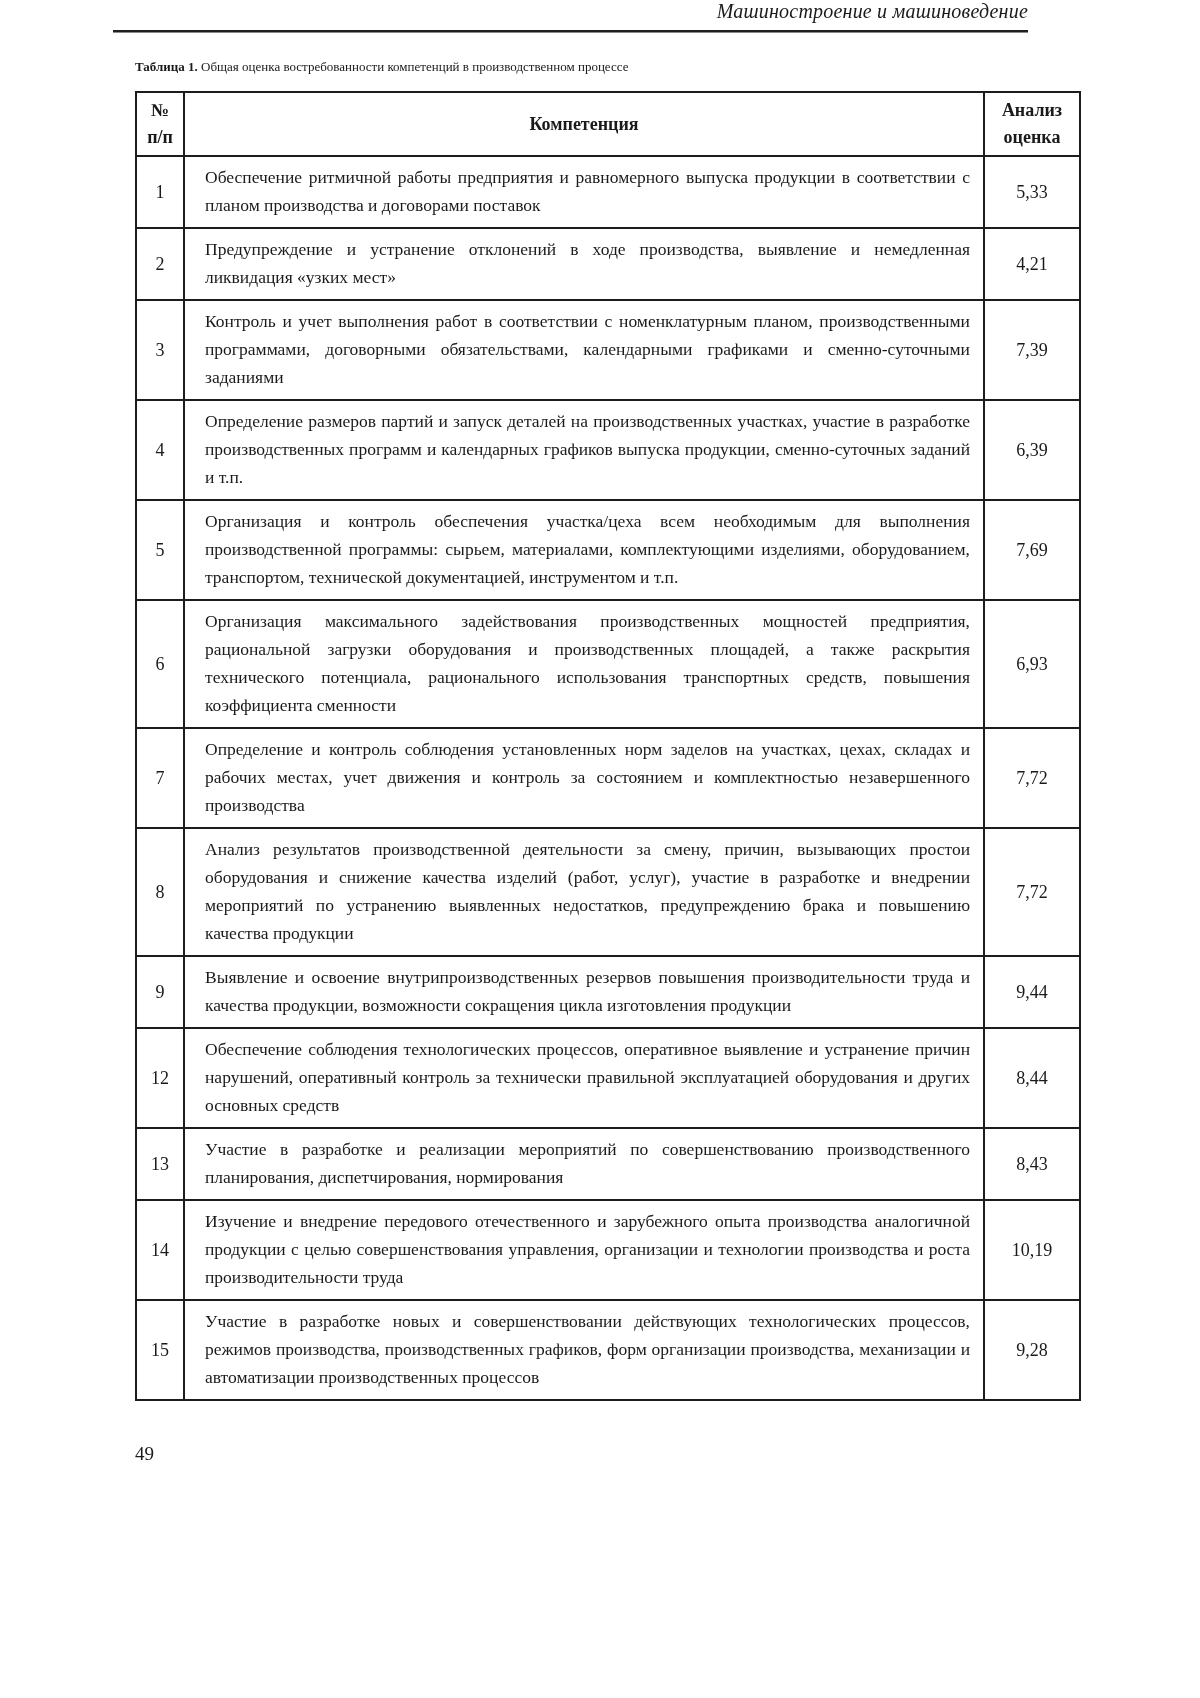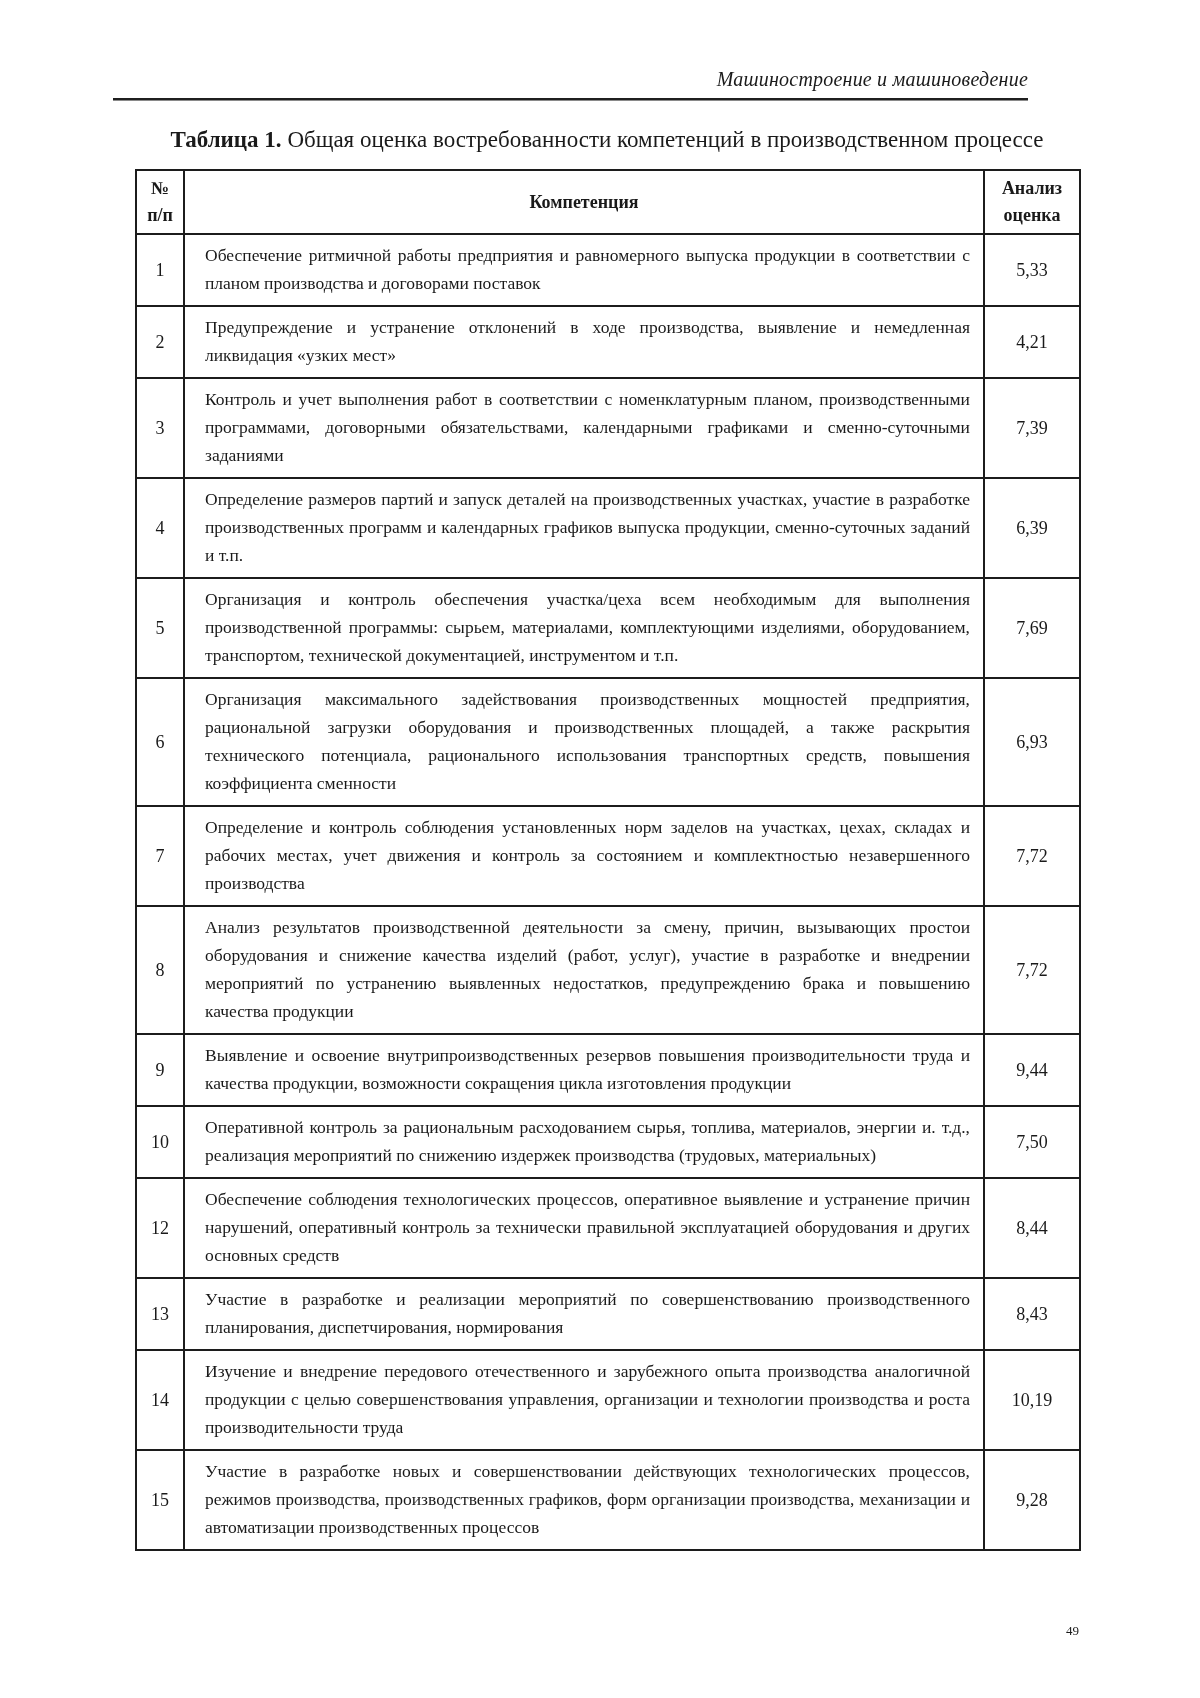--- a/index.html
+++ b/index.html
@@ -5,21 +5,20 @@
   html, body { margin: 0; padding: 0; background: #ffffff; }
   body {
     width: 1200px; height: 1698px;
     font-family: "Liberation Serif", "DejaVu Serif", serif;
     color: #1a1a1a;
     position: relative;
   }
   .page { width: 1200px; height: 1698px; overflow: hidden; }
 
   .running-head-wrap {
-    padding-top: 68px;
     margin-left: 113px;
     width: 915px;
     text-align: right;
   }
   .running-head-text {
     font-style: italic;
     font-size: 20px;
     letter-spacing: 0.2px;
   }
   .head-rule {
@@ -27,22 +26,22 @@
     width: 915px;
     height: 0;
     border-top: 2px solid #1f1f1f;
     border-bottom: 1px solid #8a8a8a;
     margin-top: 7px;
   }
 
   .table-title {
     margin: 26px 0 16px 135px;
     width: 944px;
-    text-align: center;
-    font-size: 23px;
+    text-align: left;
+    font-size: 13px;
   }
   .table-title b { font-weight: bold; }
 
   table.comp-table {
     margin-left: 135px;
     width: 944px;
     border-collapse: collapse;
     table-layout: fixed;
     font-size: 17.5px;
   }
@@ -71,25 +70,25 @@
     line-height: 28px;
     padding: 6px 13px 8px 20px;
   }
   .comp-table td.col-score {
     text-align: center;
     font-size: 18px;
     padding: 8px;
   }
 
   .page-number {
-    margin-top: 72px;
+    margin-top: 42px;
     margin-left: 135px;
     width: 944px;
-    text-align: right;
-    font-size: 13px;
+    text-align: left;
+    font-size: 19px;
   }
 </style>
 </head>
 <body>
 
 <div class="page">
 
   <div class="running-head-wrap">
     <span class="running-head-text">Машиностроение и машиноведение</span>
   </div>
@@ -156,25 +155,20 @@
           <td class="col-num">8</td>
           <td class="col-text">Анализ результатов производственной деятельности за смену, причин, вызывающих простои оборудования и снижение качества изделий (работ, услуг), участие в разработке и внедрении мероприятий по устранению выявленных недостатков, предупреждению брака и повышению качества продукции</td>
           <td class="col-score">7,72</td>
         </tr>
         <tr>
           <td class="col-num">9</td>
           <td class="col-text">Выявление и освоение внутрипроизводственных резервов повышения производительности труда и качества продукции, возможности сокращения цикла изготовления продукции</td>
           <td class="col-score">9,44</td>
         </tr>
         <tr>
-          <td class="col-num">10</td>
-          <td class="col-text">Оперативной контроль за рациональным расходованием сырья, топлива, материалов, энергии и. т.д., реализация мероприятий по снижению издержек производства (трудовых, материальных)</td>
-          <td class="col-score">7,50</td>
-        </tr>
-        <tr>
           <td class="col-num">12</td>
           <td class="col-text">Обеспечение соблюдения технологических процессов, оперативное выявление и устранение причин нарушений, оперативный контроль за технически правильной эксплуатацией оборудования и других основных средств</td>
           <td class="col-score">8,44</td>
         </tr>
         <tr>
           <td class="col-num">13</td>
           <td class="col-text">Участие в разработке и реализации мероприятий по совершенствованию производственного планирования, диспетчирования, нормирования</td>
           <td class="col-score">8,43</td>
         </tr>
         <tr>

